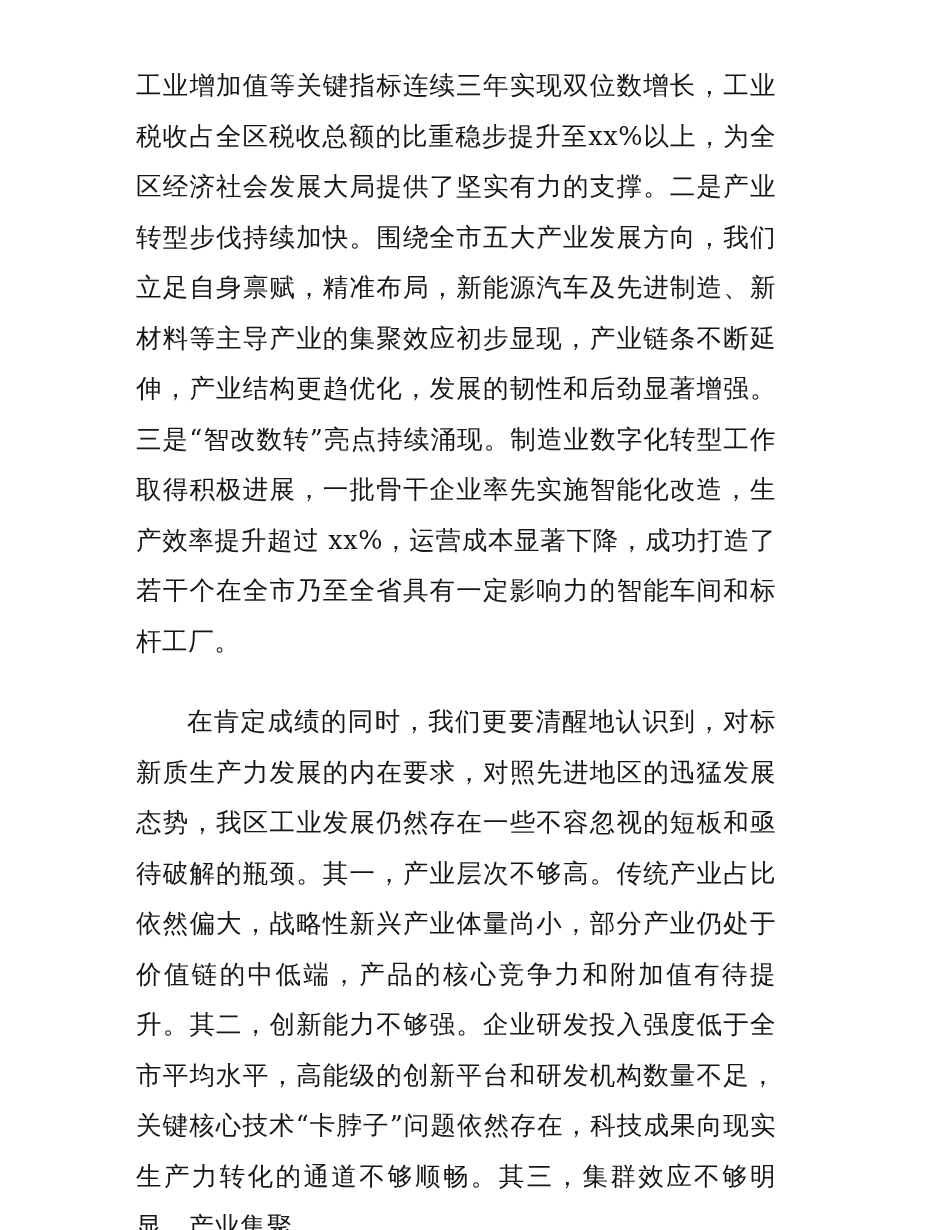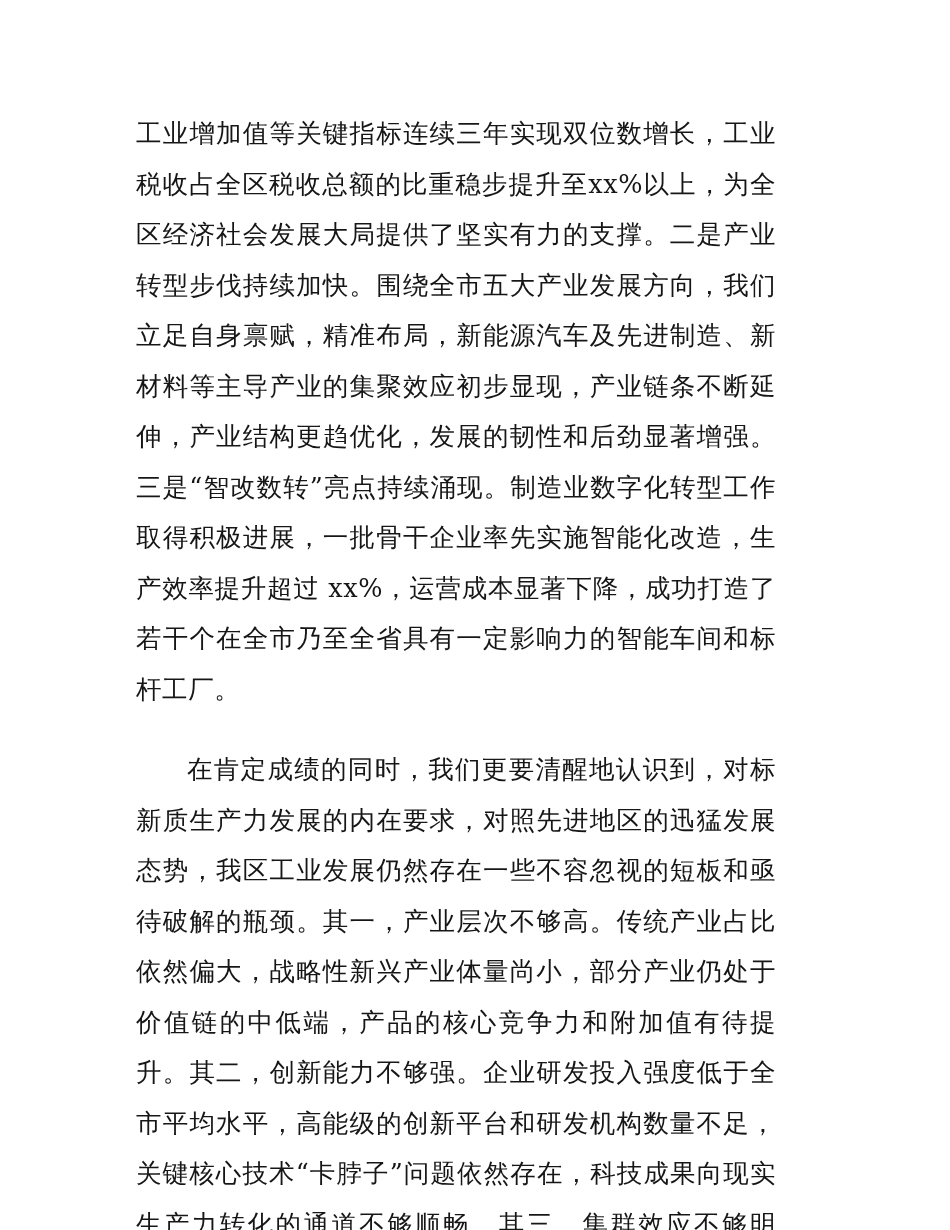--- a/index.html
+++ b/index.html
@@ -6,21 +6,21 @@
     margin: 0;
     padding: 0;
     background: #ffffff;
   }
   .page {
     width: 898px;
     height: 1230px;
     background: #ffffff;
     position: relative;
     box-sizing: border-box;
-    padding: 108px 122px 60px 136px;
+    padding: 60px 122px 60px 136px;
     font-family: "DejaVu Serif", "Liberation Serif", serif;
     overflow: hidden;
   }
   .doc-body {
     color: #1b1b1b;
   }
   p.para {
     margin: 0;
     font-size: 25.5px;
     line-height: 50.5px;

